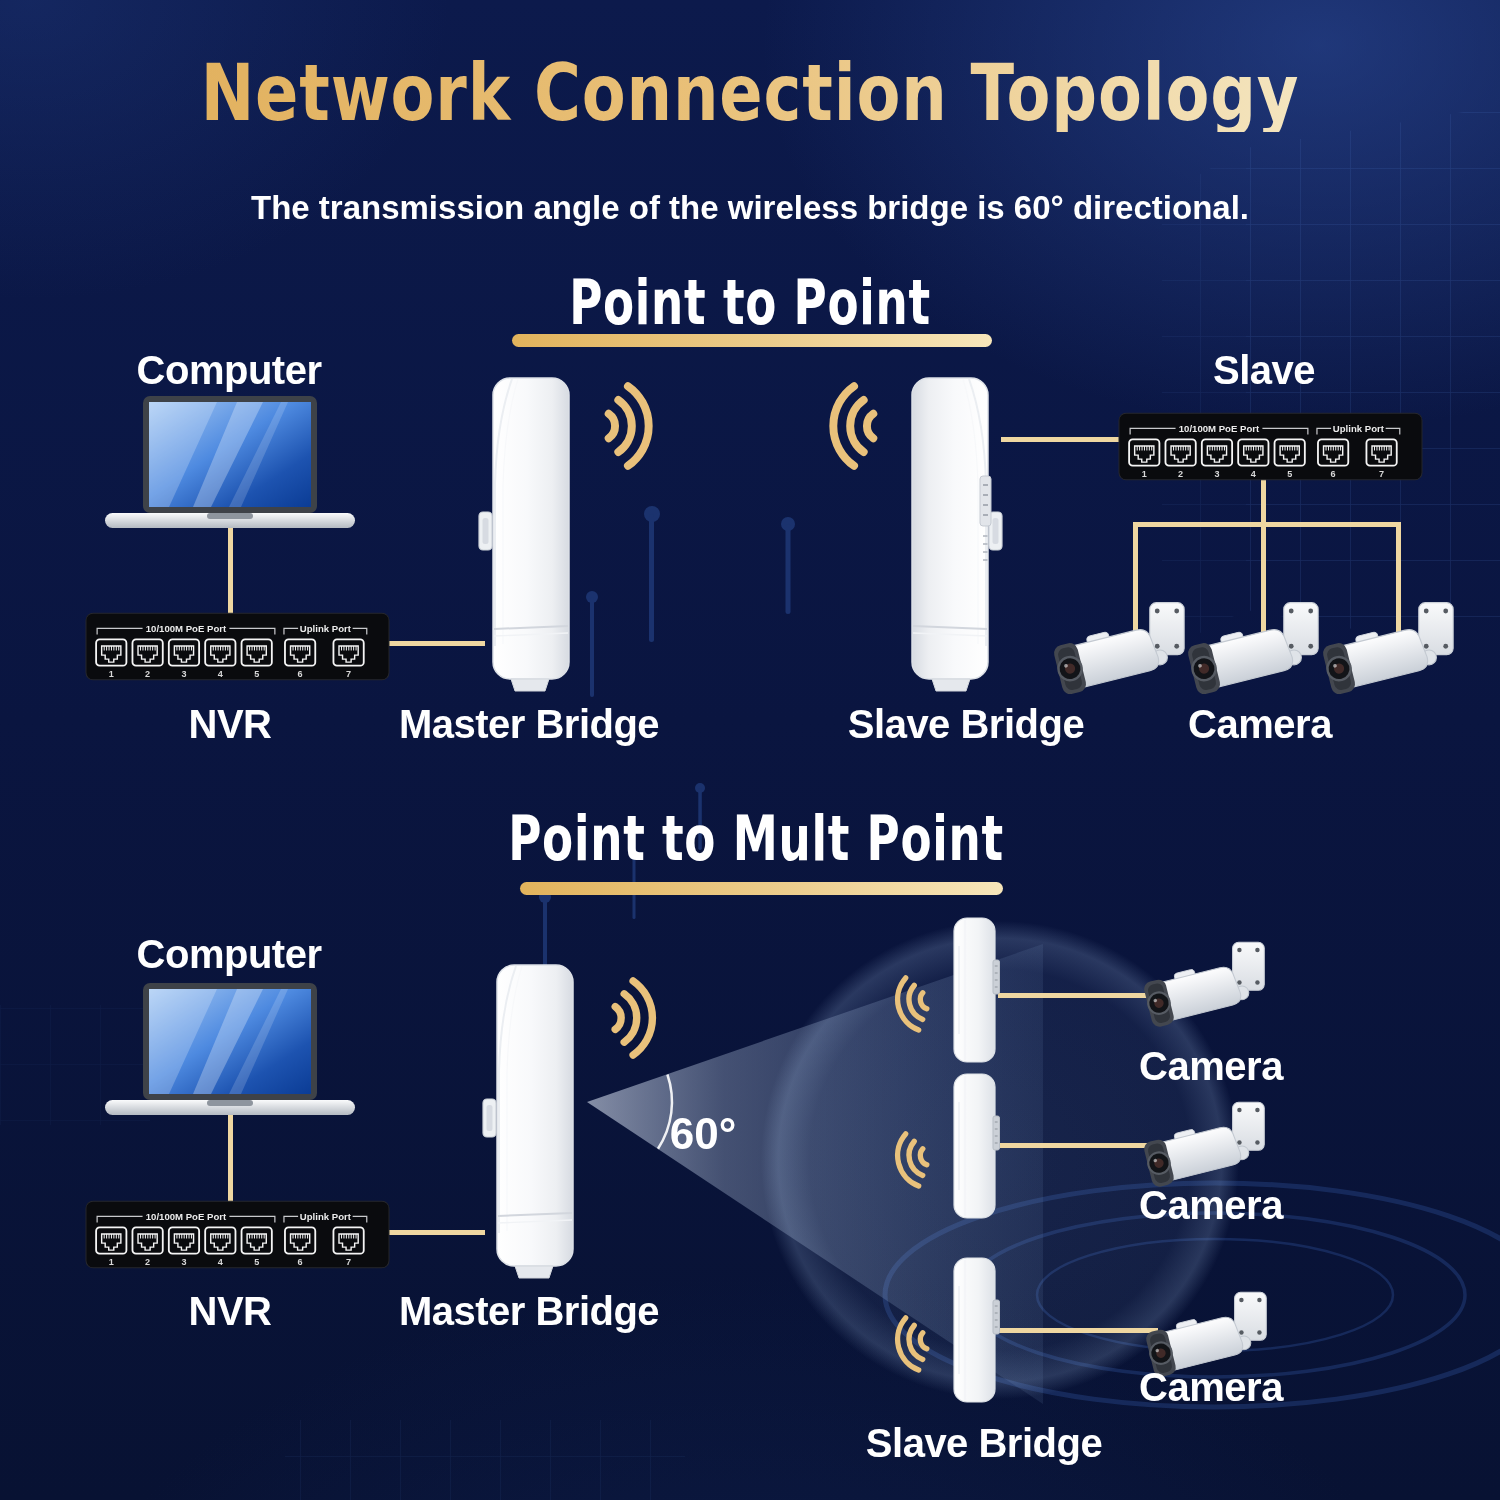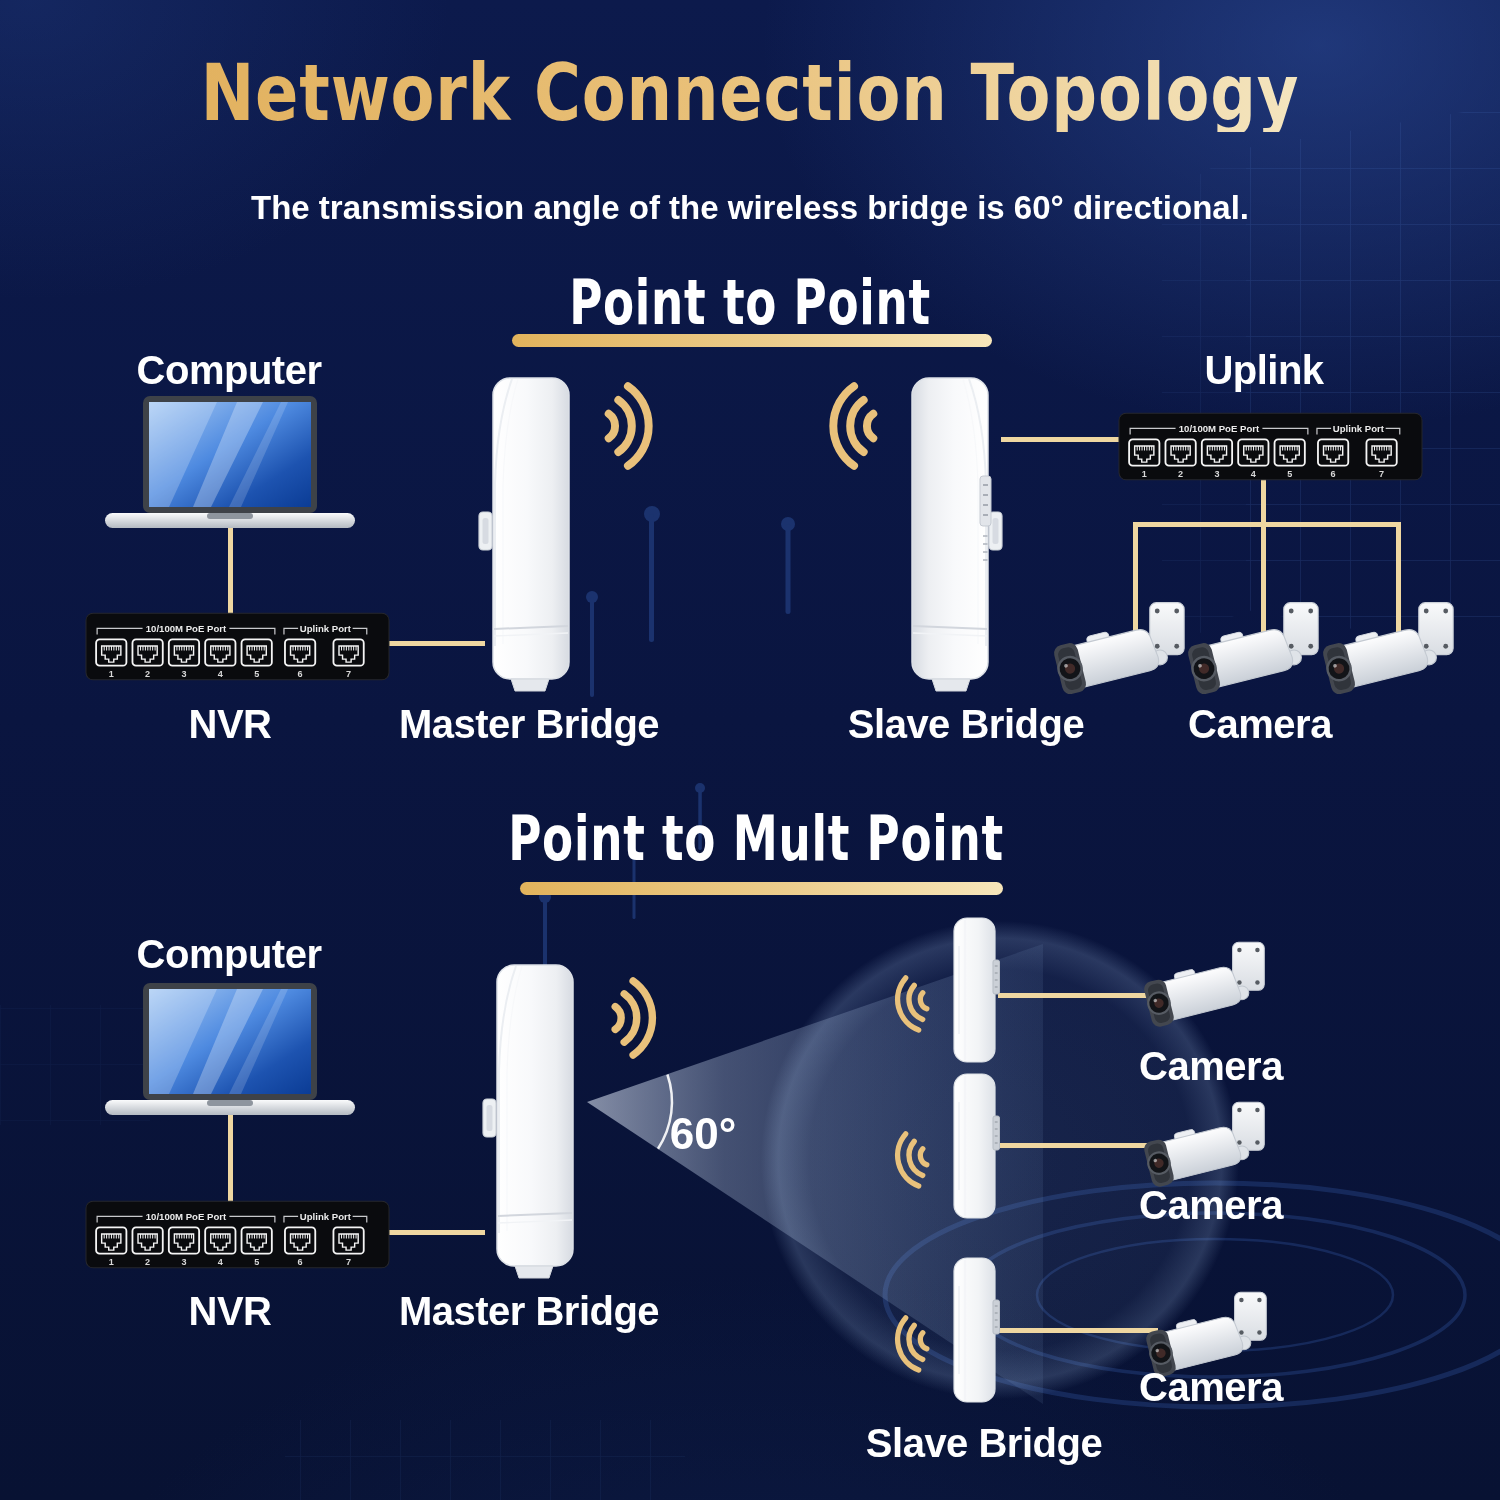--- a/index.html
+++ b/index.html
@@ -273,21 +273,21 @@
       <use href="#camera"></use>
     </svg>
   <svg class="abs" style="left:1190px;top:598px" width="130" height="104" viewBox="0 0 140 112">
       <use href="#camera"></use>
     </svg>
   <svg class="abs" style="left:1325px;top:598px" width="130" height="104" viewBox="0 0 140 112">
       <use href="#camera"></use>
     </svg>
 
   <div class="lbl" style="left:229px;top:350px">Computer</div>
-  <div class="lbl" style="left:1264px;top:350px">Uplink</div>
+  <div class="lbl" style="left:1264px;top:350px">Slave</div>
   <div class="lbl" style="left:230px;top:704px">NVR</div>
   <div class="lbl" style="left:529px;top:704px">Master Bridge</div>
   <div class="lbl" style="left:966px;top:704px">Slave Bridge</div>
   <div class="lbl" style="left:1260px;top:704px">Camera</div>
 
   <div class="sec-title" style="left:756px;top:808px">Point to Mult Point</div>
   <div class="underbar" style="left:520px;top:882px;width:483px"></div>
 
   <div class="bubble"></div>
   <svg class="abs" style="left:585px;top:930px" width="470" height="490" viewBox="0 0 470 490">

